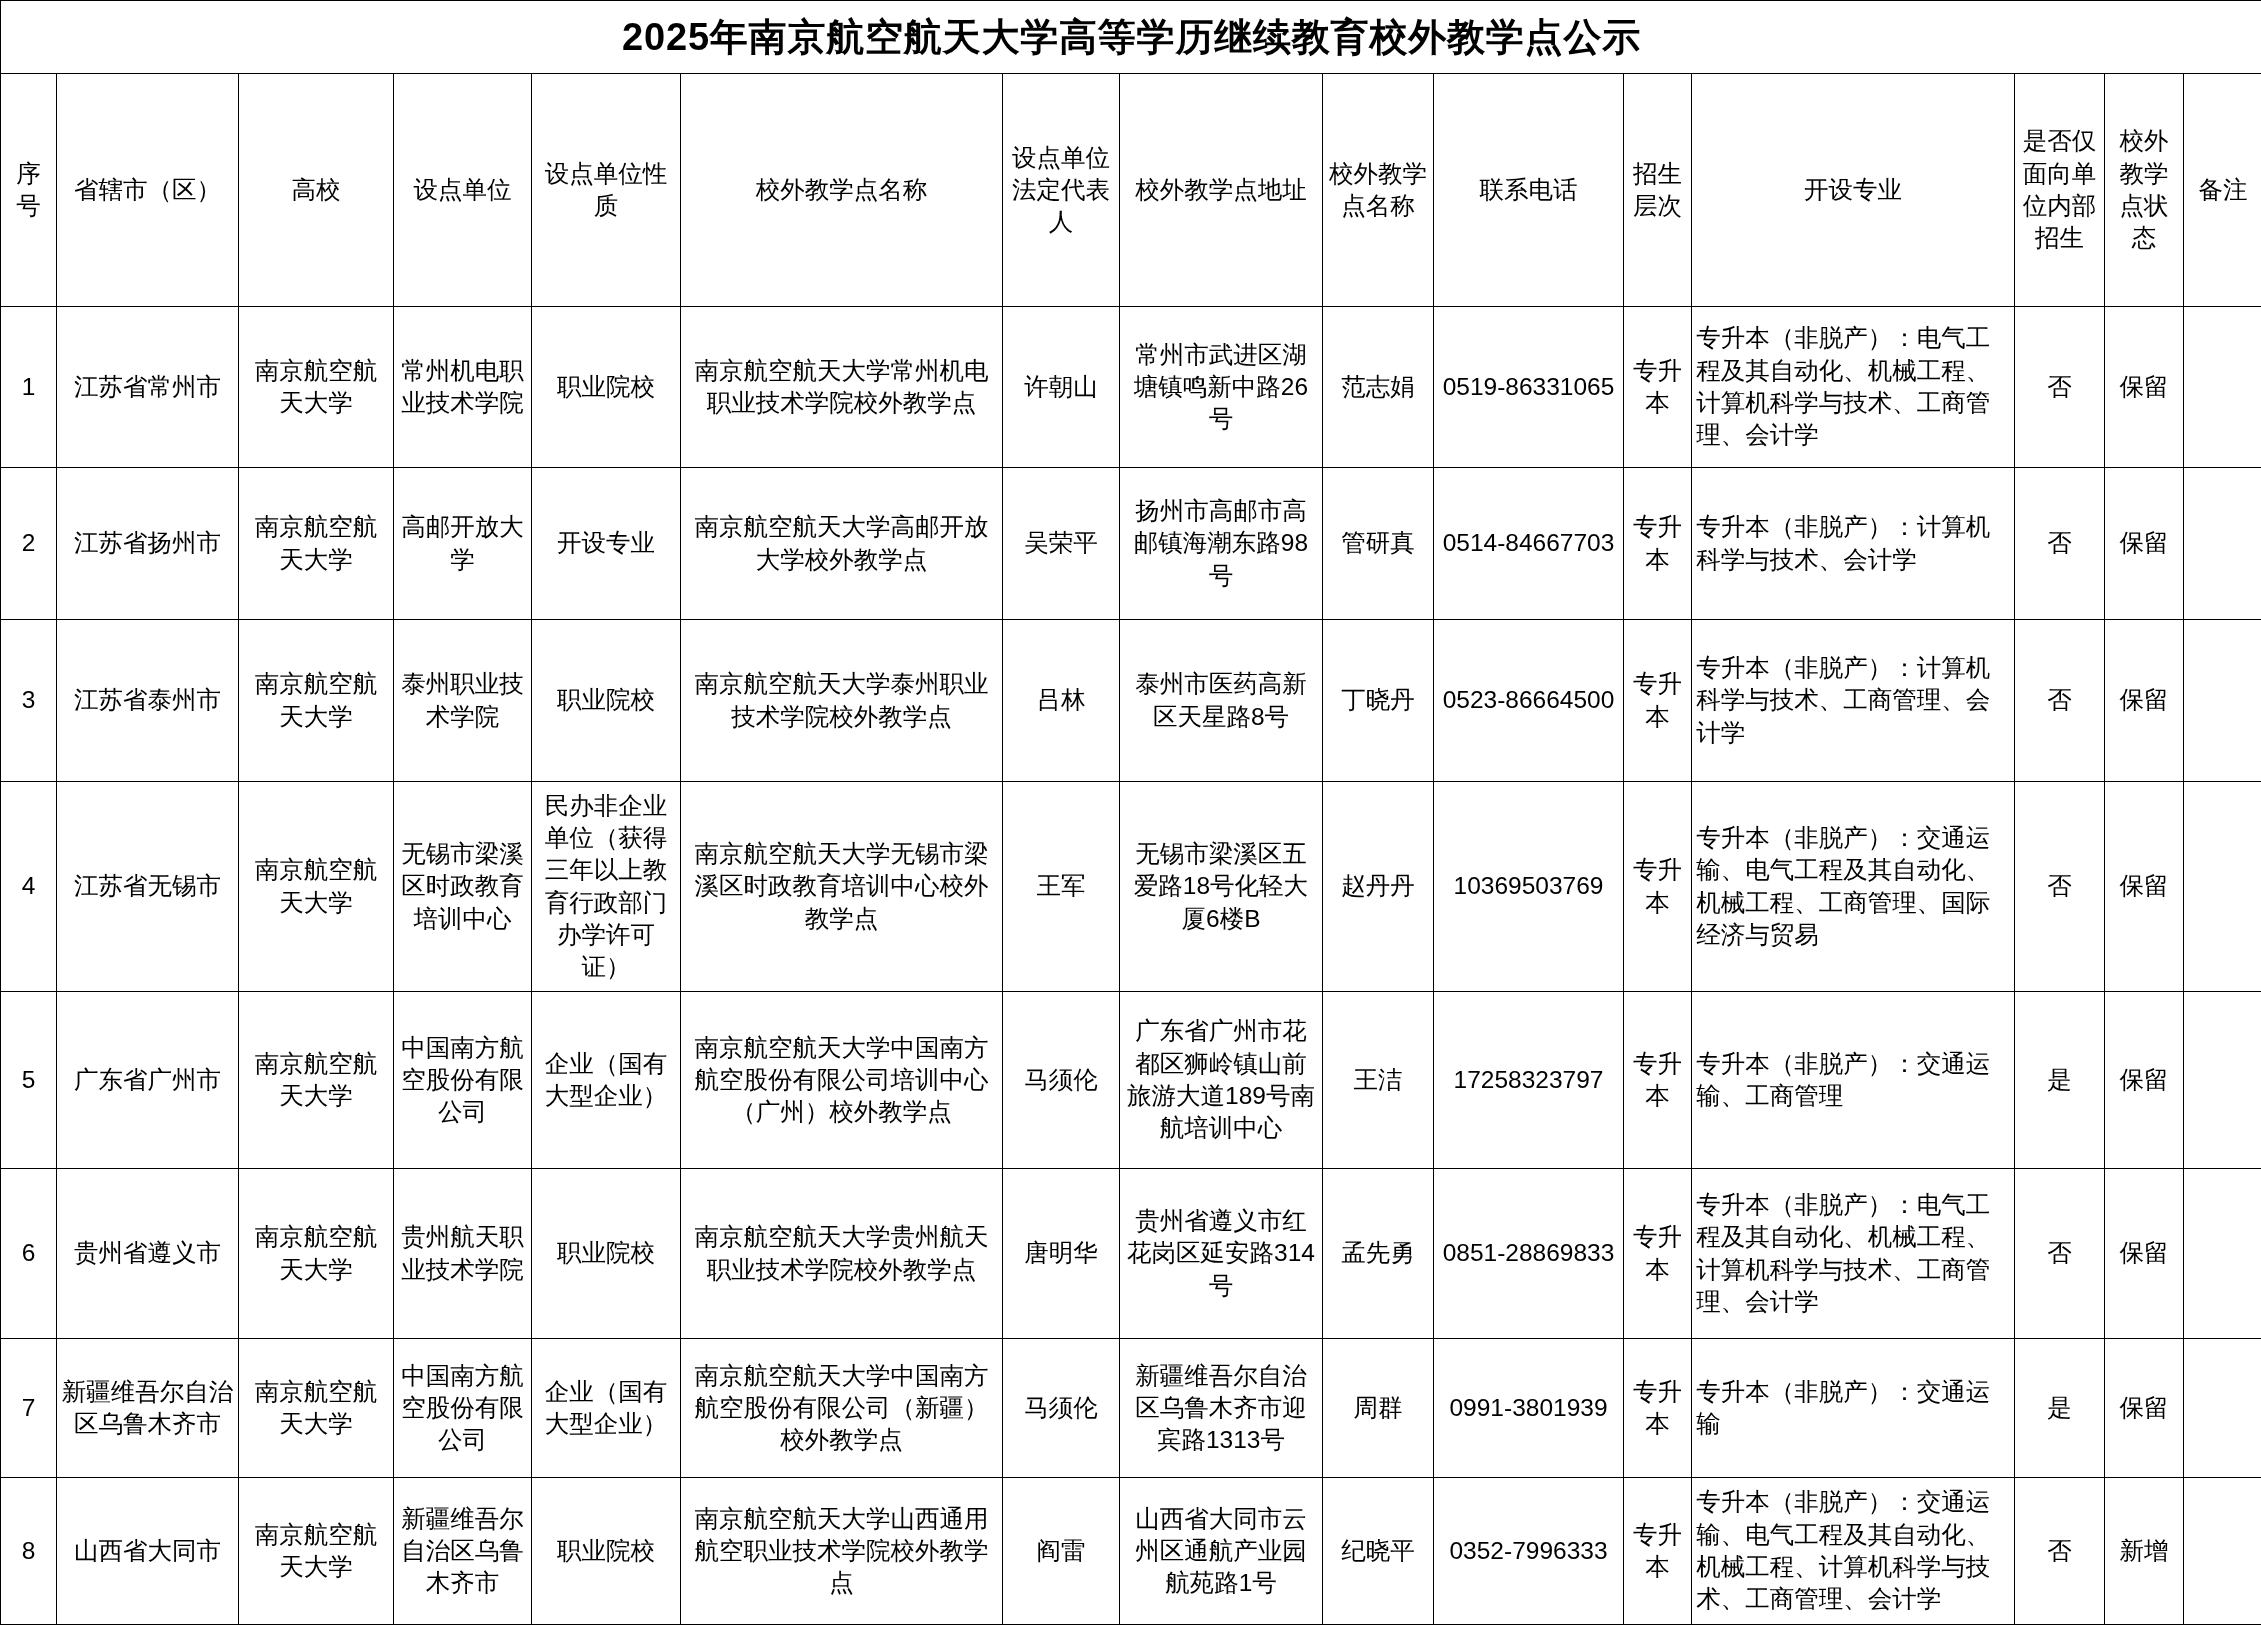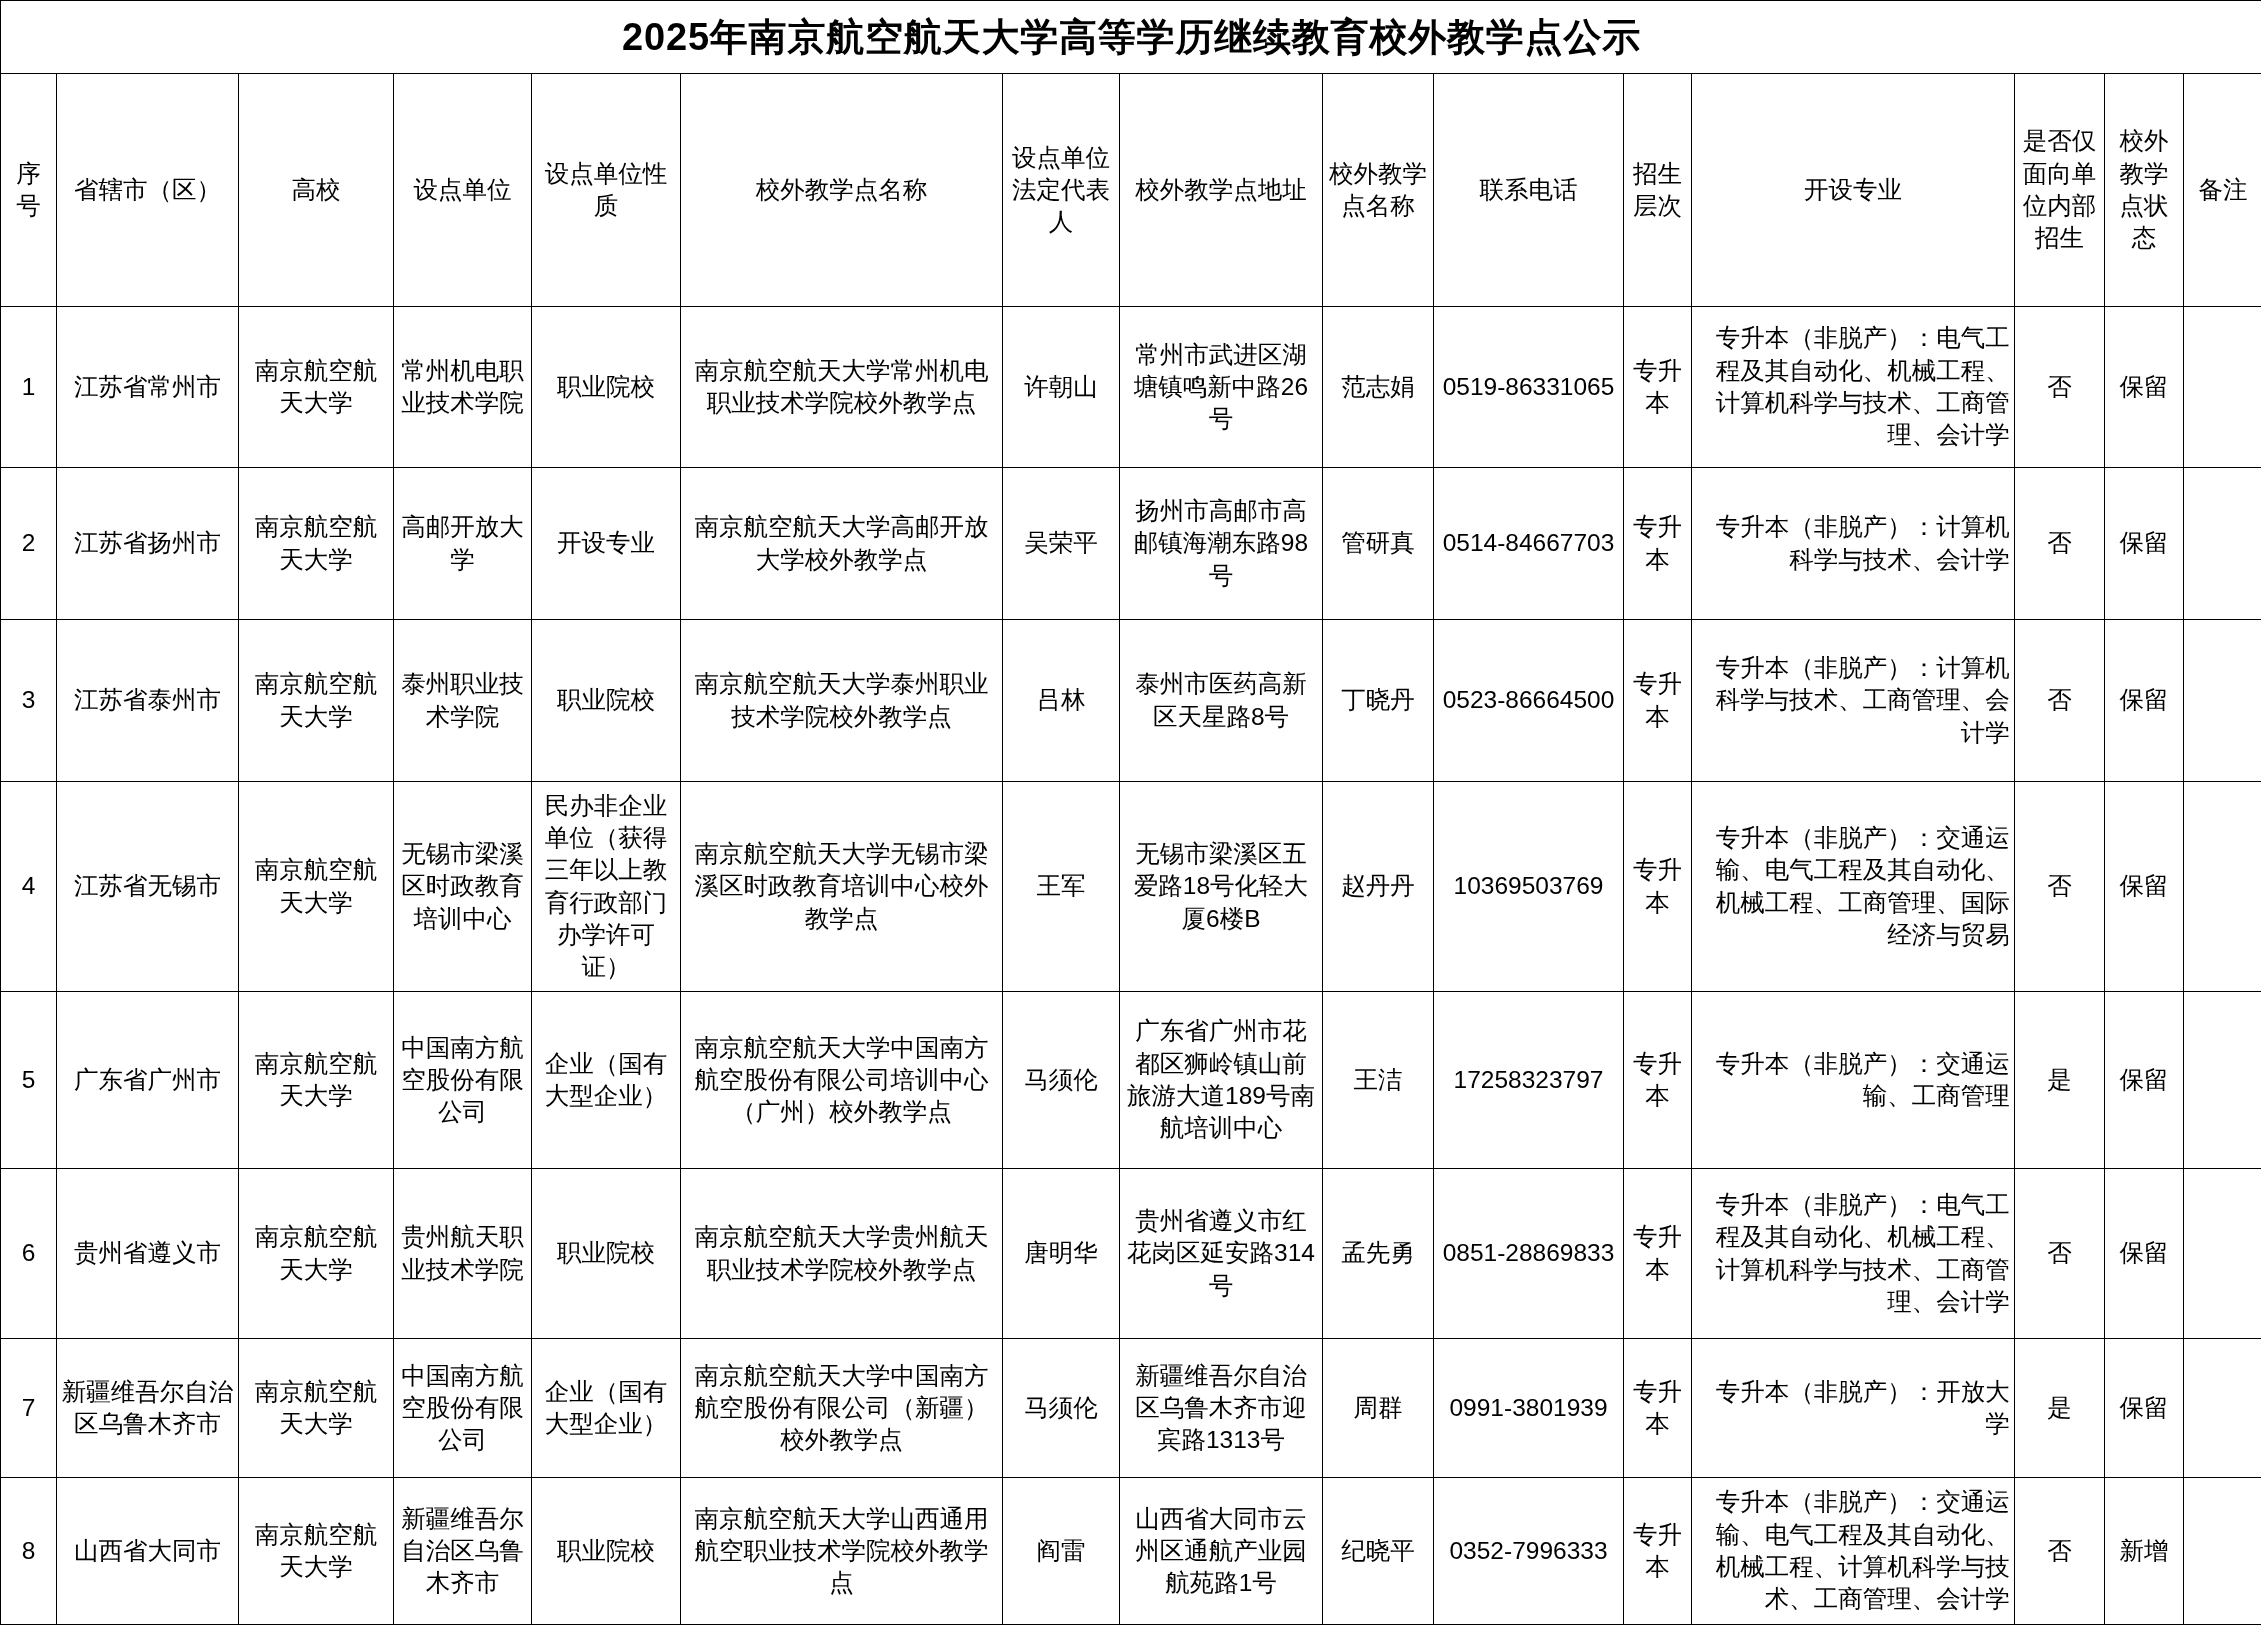--- a/index.html
+++ b/index.html
@@ -29,21 +29,21 @@
     word-break: break-all;
     overflow: hidden;
   }
   .title-cell {
     font-size: 38px;
     font-weight: bold;
     letter-spacing: 0.8px;
     border: 1.7px solid #000000;
   }
   
-  tbody td:nth-child(12) { text-align: right; }
+  tbody td:nth-child(12) { text-align: left; }
   
   thead tr:nth-child(1) { height: 73px; }
   thead tr:nth-child(2) { height: 233px; }
   tbody tr:nth-child(1) { height: 161px; }
   tbody tr:nth-child(2) { height: 152px; }
   tbody tr:nth-child(3) { height: 162px; }
   tbody tr:nth-child(4) { height: 210px; }
   tbody tr:nth-child(5) { height: 177px; }
   tbody tr:nth-child(6) { height: 170px; }
   tbody tr:nth-child(7) { height: 139px; }
@@ -200,21 +200,21 @@
         <td>新疆维吾尔自治区乌鲁木齐市</td>
         <td>南京航空航天大学</td>
         <td>中国南方航空股份有限公司</td>
         <td>企业（国有大型企业）</td>
         <td>南京航空航天大学中国南方航空股份有限公司（新疆）校外教学点</td>
         <td>马须伦</td>
         <td>新疆维吾尔自治区乌鲁木齐市迎宾路1313号</td>
         <td>周群</td>
         <td>0991-3801939</td>
         <td>专升本</td>
-        <td>专升本（非脱产）：开放大学</td>
+        <td>专升本（非脱产）：交通运输</td>
         <td>是</td>
         <td>保留</td>
         <td></td>
       </tr>
       <tr>
         <td>8</td>
         <td>山西省大同市</td>
         <td>南京航空航天大学</td>
         <td>新疆维吾尔自治区乌鲁木齐市</td>
         <td>职业院校</td>

